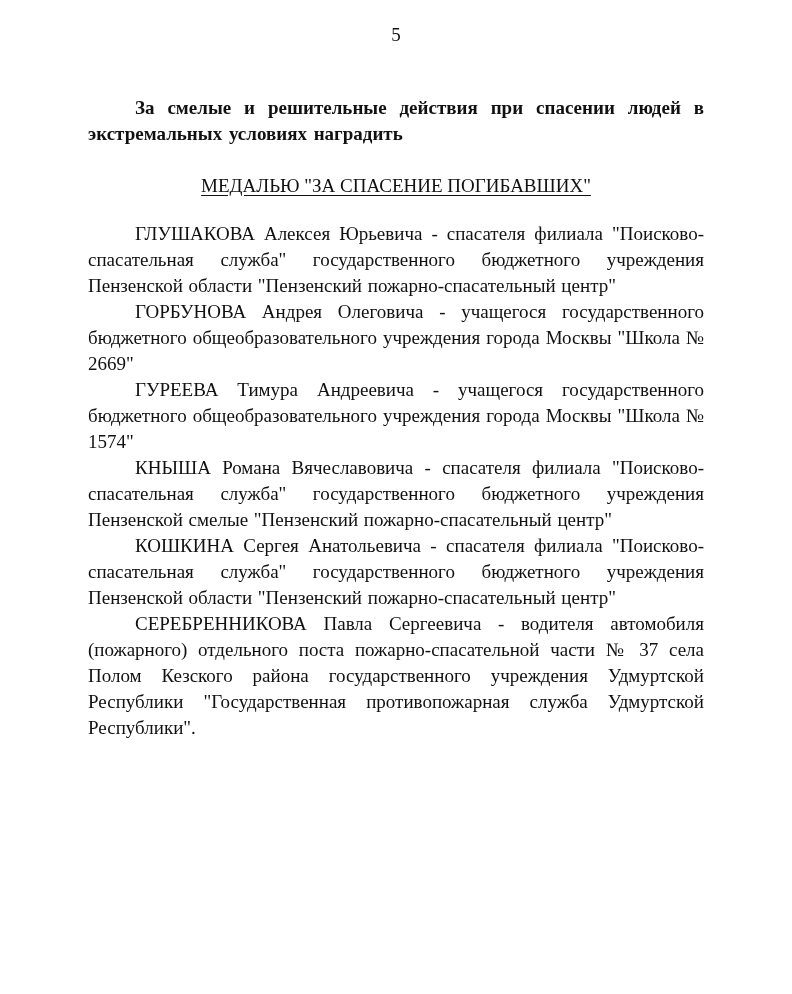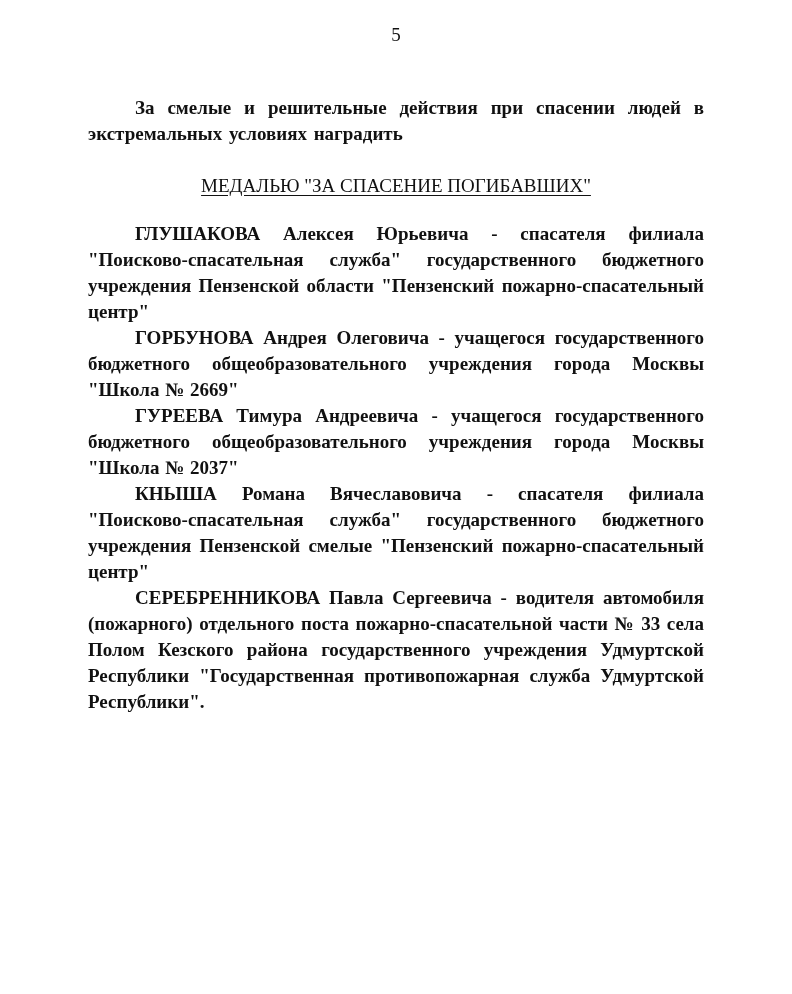--- a/index.html
+++ b/index.html
@@ -36,21 +36,20 @@
     font-size: 19px;
     font-weight: normal;
     text-align: center;
   }
   .heading .underline {
     text-decoration: underline;
     text-underline-offset: 3px;
   }
   .entries {
     margin-top: 22px;
-    font-weight: bold;
   }
   .entry {
     margin: 0;
     text-align: justify;
     text-indent: 47px;
     word-spacing: 1px;
   }
 </style>
 </head>
 <body>
@@ -61,18 +60,19 @@
 
   <p class="intro">За смелые и решительные действия при спасении людей в экстремальных условиях наградить</p>
 
   <h2 class="heading">
     <span class="underline">МЕДАЛЬЮ "ЗА СПАСЕНИЕ ПОГИБАВШИХ"</span>
   </h2>
 
   <div class="entries">
     <p class="entry">ГЛУШАКОВА Алексея Юрьевича - спасателя филиала "Поисково-спасательная служба" государственного бюджетного учреждения Пензенской области "Пензенский пожарно-спасательный центр"</p>
     <p class="entry">ГОРБУНОВА Андрея Олеговича - учащегося государственного бюджетного общеобразовательного учреждения города Москвы "Школа № 2669"</p>
-    <p class="entry">ГУРЕЕВА Тимура Андреевича - учащегося государственного бюджетного общеобразовательного учреждения города Москвы "Школа № 2037"</p>
+    <p class="entry">ГУРЕЕВА Тимура Андреевича - учащегося государственного бюджетного общеобразовательного учреждения города Москвы "Школа № 1574"</p>
     <p class="entry">КНЫША Романа Вячеславовича - спасателя филиала "Поисково-спасательная служба" государственного бюджетного учреждения Пензенской смелые "Пензенский пожарно-спасательный центр"</p>
-    <p class="entry">СЕРЕБРЕННИКОВА Павла Сергеевича - водителя автомобиля (пожарного) отдельного поста пожарно-спасательной части № 33 села Полом Кезского района государственного учреждения Удмуртской Республики "Государственная противопожарная служба Удмуртской Республики".</p>
+    <p class="entry">КОШКИНА Сергея Анатольевича - спасателя филиала "Поисково-спасательная служба" государственного бюджетного учреждения Пензенской области "Пензенский пожарно-спасательный центр"</p>
+    <p class="entry">СЕРЕБРЕННИКОВА Павла Сергеевича - водителя автомобиля (пожарного) отдельного поста пожарно-спасательной части № 37 села Полом Кезского района государственного учреждения Удмуртской Республики "Государственная противопожарная служба Удмуртской Республики".</p>
   </div>
 
 </div>
 
 </body></html>

